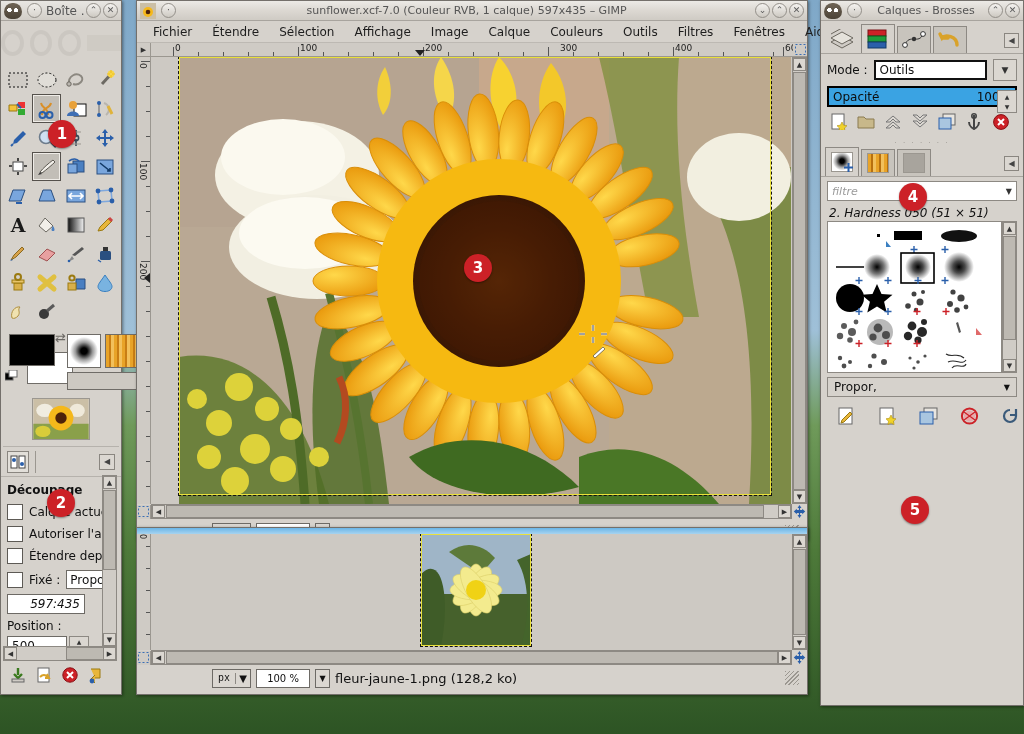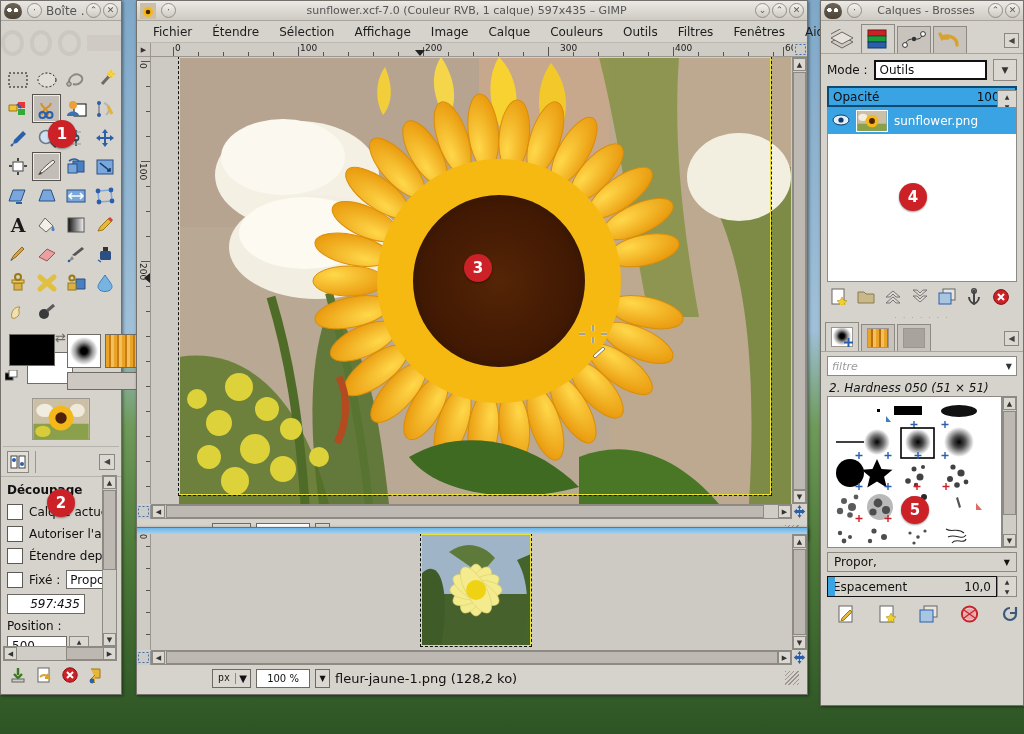--- a/index.html
+++ b/index.html
@@ -174,21 +174,21 @@
   .dtab.active { background:#d6d2cc; height:29px; }
   .dock-menu-btn { margin-left:auto; width:15px;height:15px;border:1px solid #8a8680;background:#dbd7d1;
       display:flex;align-items:center;justify-content:center;font-size:8px;color:#444;margin-bottom:5px;}
   .mode-row { display:flex; align-items:center; gap:6px; padding:5px 6px; font-size:12px; color:#111; }
   .mode-sel { flex:1; border:2px solid #111; background:#fff; height:20px; line-height:16px; padding:0 4px;
       font-size:12px; color:#111; }
   .spin { width:20px;height:20px;border:1px solid #8d8983;background:#dbd7d1;
       display:flex;flex-direction:column;}
   .spin i { flex:1; display:flex; align-items:center; justify-content:center; font-size:6px; color:#333;
       font-style:normal;}
-  .opacity-bar { margin:0 6px; height:21px; border:2px solid #0c4a6e; background:#3aa3e3; position:relative;
+  .opacity-bar { margin:0 6px; height:21px; border:2px solid #000000; background:#3aa3e3; position:relative;
       display:flex; align-items:center; justify-content:space-between; padding:0 4px;
       font-size:12px; color:#0d0d0d; }
   .lock-row { display:flex; align-items:center; gap:8px; padding:5px 6px; font-size:12px; color:#111; }
   .layer-list { margin:0 6px; background:#fff; border:1px solid #8d8983; height:175px; position:relative; }
   .layer-row { height:26px; background:#3aa3e3; display:flex; align-items:center; gap:6px; padding:0 4px; }
   .layer-row .eye { width:18px; text-align:center; }
   .layer-row .lthumb { width:32px;height:22px;border:1px solid #fff; }
   .layer-row .lname { font-size:12px; color:#fff; white-space:nowrap; overflow:hidden; }
   .iconbar { display:flex; align-items:center; gap:9px; padding:6px 9px; }
   .dock-handle { height:8px; display:flex;align-items:center;justify-content:center;
@@ -936,37 +936,20 @@
     <span>100,0</span>
   </div>
   <div style="position:absolute;right:6px;top:89px;">
     <span class="spin" style="height:23px;">
         <i>▲</i>
         <i>▼</i>
       </span>
   </div>
 
 
-  <div class="layer-list">
-    <div class="layer-row">
-      <span class="eye">
-        <svg width="18" height="12">
-            <ellipse cx="9" cy="6" rx="8" ry="5" fill="#dff0fb" stroke="#123a66"></ellipse>
-            <circle cx="9" cy="6" r="2.6" fill="#123a66"></circle>
-          </svg></span>
-      <svg class="lthumb" viewBox="0 0 32 22">
-        <rect width="32" height="22" fill="#cbbfa6"></rect>
-          <rect y="14" width="32" height="8" fill="#8aa04a"></rect>
-        <ellipse cx="6" cy="7" rx="5" ry="4" fill="#f2efe2"></ellipse>
-        <circle cx="16" cy="11" r="7" fill="#f5b81b"></circle>
-          <circle cx="16" cy="11" r="3.2" fill="#4d220a"></circle>
-        </svg>
-      <span class="lname">sunflower.png</span>
-    </div>
-  </div>
 
   <div class="iconbar">
     <span>
       <svg width="18" height="17">
           <rect x="2" y="1" width="12" height="15" fill="#fff" stroke="#666"></rect>
           <path d="M12 9 l1.6 3.2 3.4.5-2.5 2.4.6 3.4-3.1-1.6-3.1 1.6.6-3.4L7 12.7l3.4-.5z" fill="#f0d22a" stroke="#b09010" stroke-width=".6"></path>
         </svg></span>
     <span>
       <svg width="18" height="17">
           <path d="M1 4 h6 l2 2 h8 v9 H1z" fill="#c8b88a" stroke="#8a7a50"></path>
@@ -1135,31 +1118,20 @@
       <div class="thumb" style="top:14px;height:104px;"></div>
       <div class="ar" style="bottom:0;">▼</div>
     </div>
   </div>
 
   <div class="basic-row">
     <span style="flex:1;">Propor,</span>
     <span style="font-size:8px;">▼</span>
   </div>
 
-  <div style="display:flex;align-items:center;margin:2px 6px;">
-    <div class="spacing-row" style="flex:1;margin:0;">
-      <span class="fill"></span>
-      <span style="margin-left:5px;flex:1;">Espacement</span>
-      <span style="margin-right:5px;">10,0</span>
-    </div>
-    <span class="spin" style="height:21px;">
-        <i>▲</i>
-        <i>▼</i>
-      </span>
-  </div>
 
   <div class="iconbar" style="gap:22px;padding-left:16px;">
     <span>
       <svg width="19" height="18">
           <rect x="2" y="1" width="13" height="16" fill="#fff" stroke="#666"></rect>
           <path d="M5 13 l8-8 2 2 -8 8 -3 1z" fill="#e8b63a" stroke="#9b7a10"></path>
         </svg></span>
     <span>
       <svg width="19" height="18">
           <rect x="2" y="1" width="13" height="16" fill="#fff" stroke="#666"></rect>

